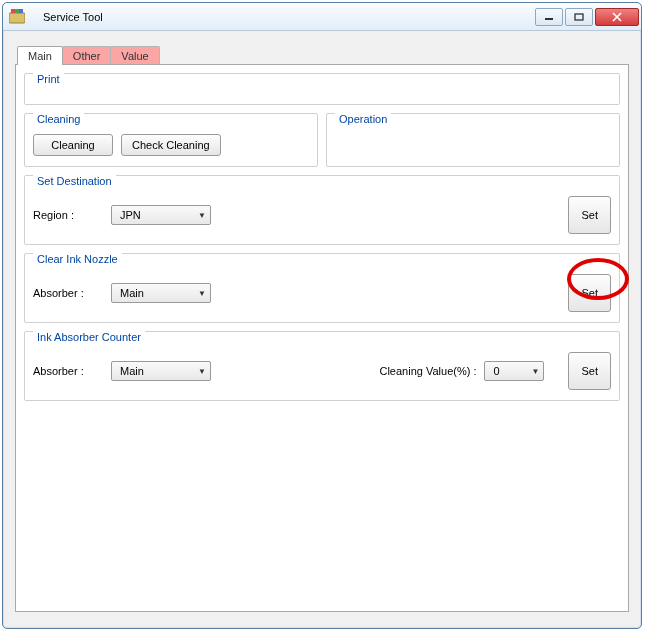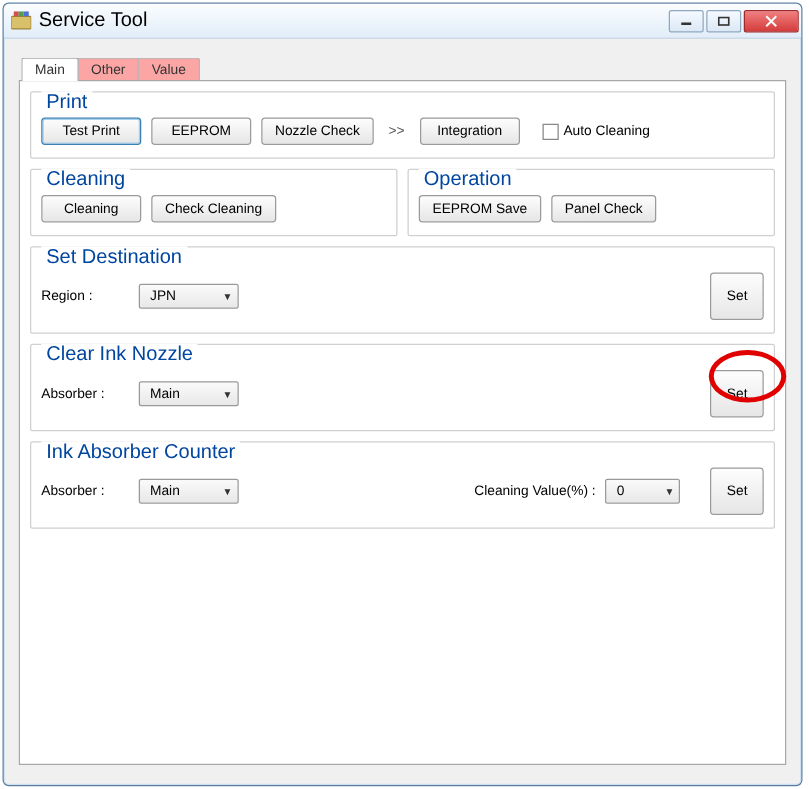--- a/index.html
+++ b/index.html
@@ -34,21 +34,22 @@
     border-radius: 5px 5px 0 0;
   }
   .titlebar-icon {
     width: 16px; height: 16px;
     margin-right: 6px;
     flex-shrink: 0;
   }
   .title-text {
     flex: 1;
     color: #000;
-    font-size: 16px;
+    font-size: 11px;
+    margin-left: 12px;
   }
   .winbtns { display: flex; gap: 2px; }
   .winbtn {
     width: 28px; height: 18px;
     border: 1px solid #8fa8bf;
     border-radius: 2px;
     background: linear-gradient(#f5faff, #dce8f5);
     display: flex; align-items: center; justify-content: center;
     font-size: 10px;
     cursor: default;
@@ -106,21 +107,21 @@
     margin-bottom: 8px;
     padding: 20px 8px 10px 8px;
     position: relative;
   }
   .group-title {
     position: absolute;
     top: -1px; left: 8px;
     background: #fff;
     padding: 0 4px;
     color: #0046a0;
-    font-size: 16px;
+    font-size: 11px;
   }
   .two-col {
     display: flex;
     gap: 8px;
     text-align: center;
   }
   .two-col > .group { flex: 1; }
   
   .btn {
     display: inline-flex;
@@ -159,21 +160,21 @@
     background: #fff;
   }
   .lbl {
     display: inline-block;
     min-width: 70px;
   }
   .sel {
     display: inline-flex;
     align-items: center;
     justify-content: space-between;
-    width: 80px;
+    width: 100px;
     height: 20px;
     border: 1px solid #999;
     border-radius: 2px;
     background: linear-gradient(#fafafa, #e8e8e8);
     padding: 0 4px 0 8px;
     font-size: 11px;
   }
   .sel-diamond {
     width: 60px;
   }
@@ -229,47 +230,32 @@
     <div class="tabstrip">
       <div class="tab active">Main</div>
       <div class="tab">Other</div>
       <div class="tab">Value</div>
     </div>
 
     <div class="tabpage">
 
       <div class="group">
         <span class="group-title">Print</span>
-        <div class="row">
-          <div class="btn primary">Test Print</div>
-          <div class="btn">EEPROM</div>
-          <div class="btn">Nozzle Check</div>
-          <span class="chev">&gt;&gt;</span>
-          <div class="btn">Integration</div>
-          <label class="chk">
-            <span class="chkbox"></span>
-            <span>Auto Cleaning</span>
-          </label>
-        </div>
       </div>
 
       <div class="two-col">
         <div class="group">
           <span class="group-title">Cleaning</span>
           <div class="row">
             <div class="btn">Cleaning</div>
             <div class="btn">Check Cleaning</div>
           </div>
         </div>
         <div class="group">
           <span class="group-title">Operation</span>
-          <div class="row">
-            <div class="btn">EEPROM Save</div>
-            <div class="btn">Panel Check</div>
-          </div>
         </div>
       </div>
 
       <div class="group">
         <span class="group-title">Set Destination</span>
         <div class="row">
           <span class="lbl">Region :</span>
           <div class="sel">
             <span>JPN</span>
             <span class="arrow">▼</span>

